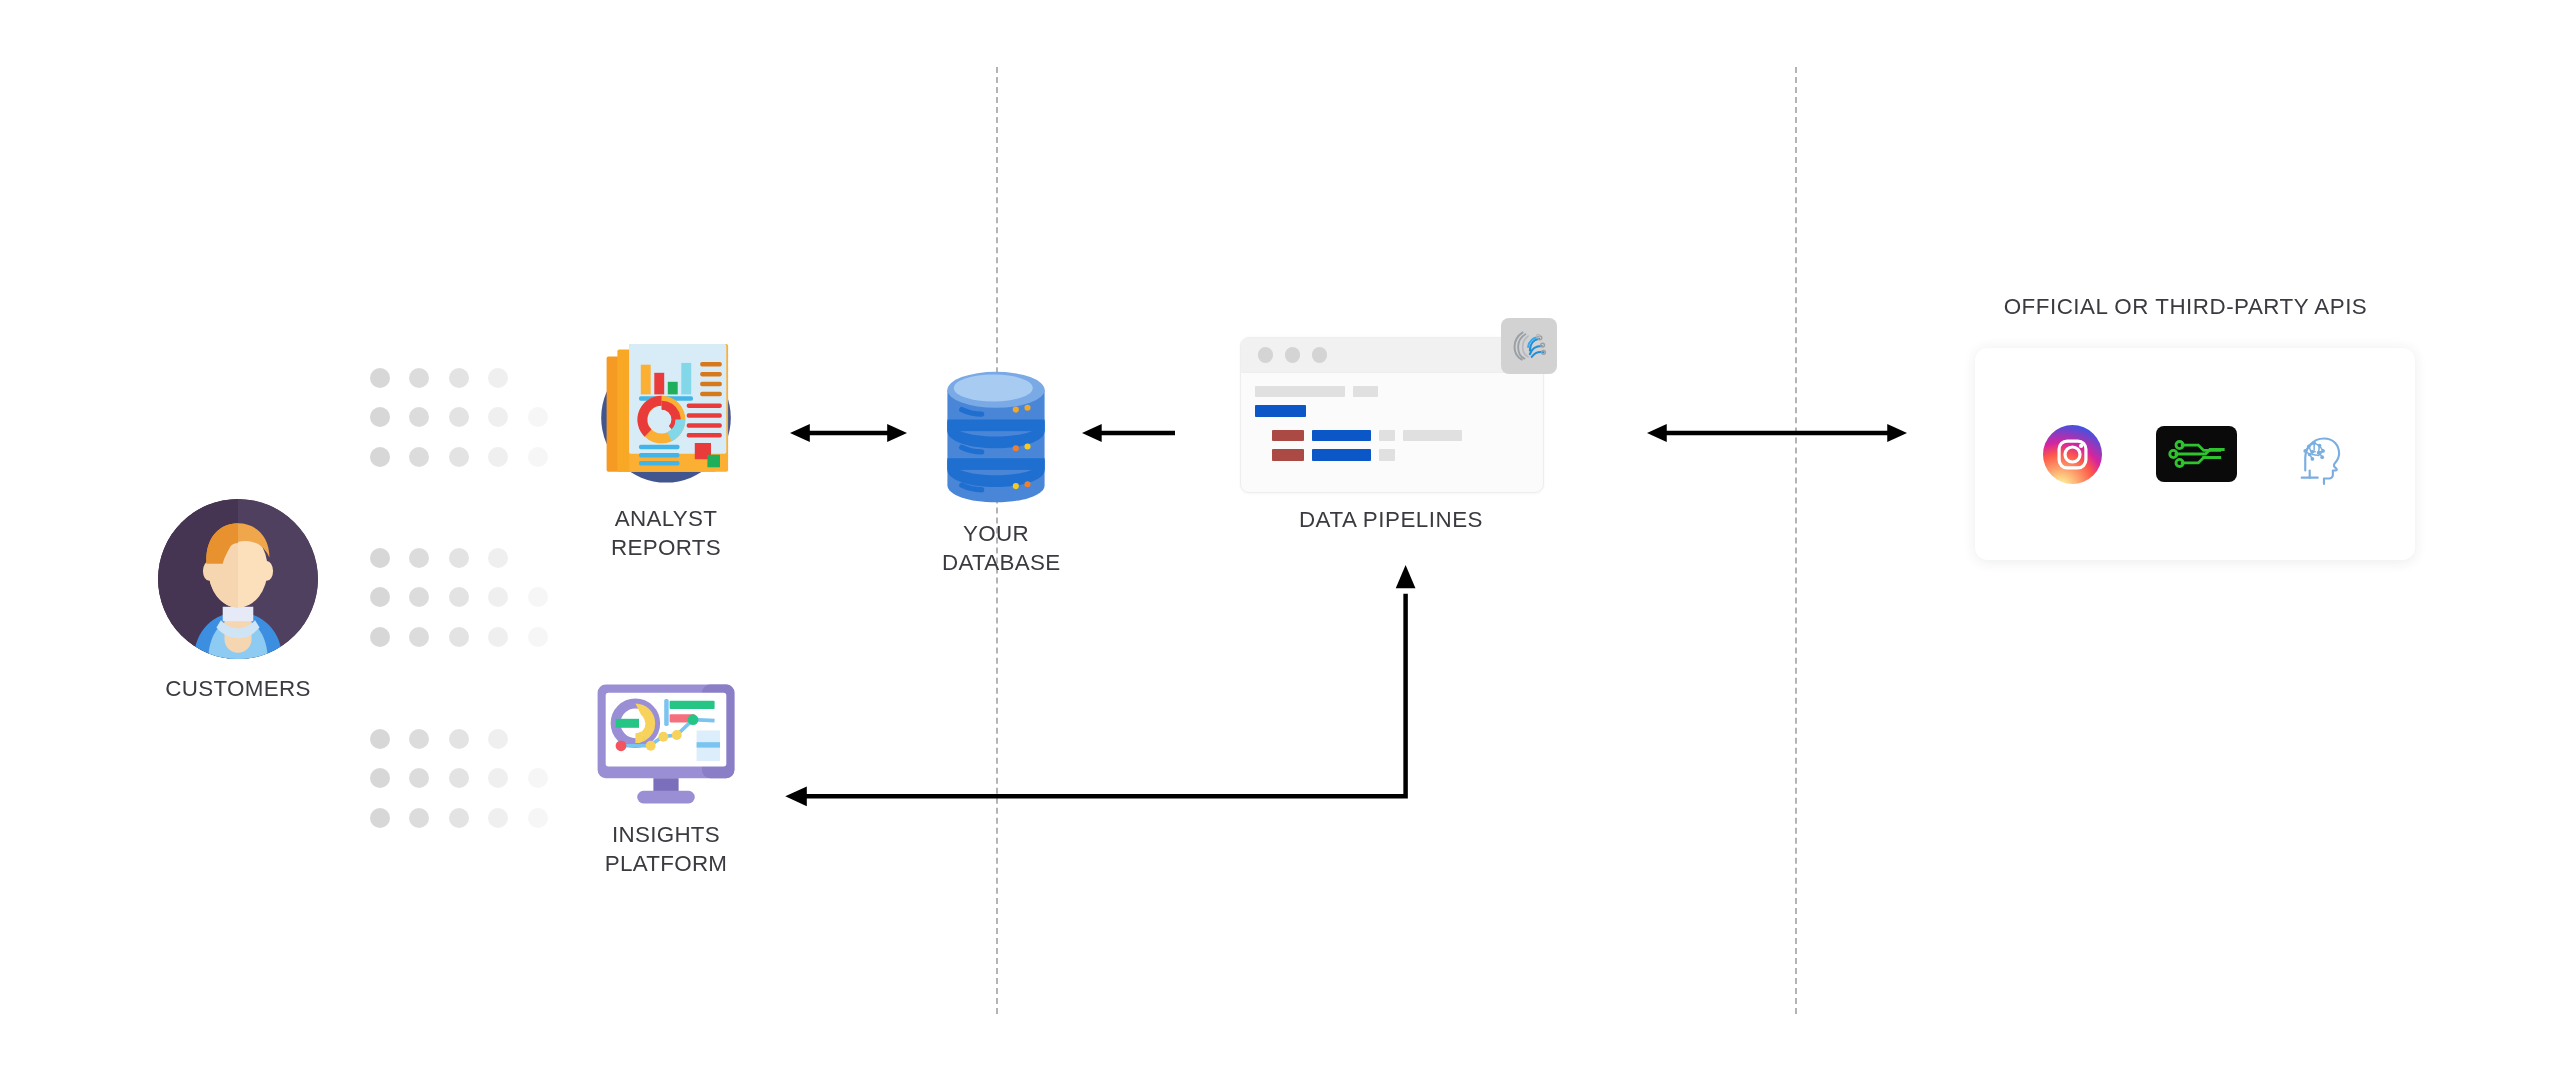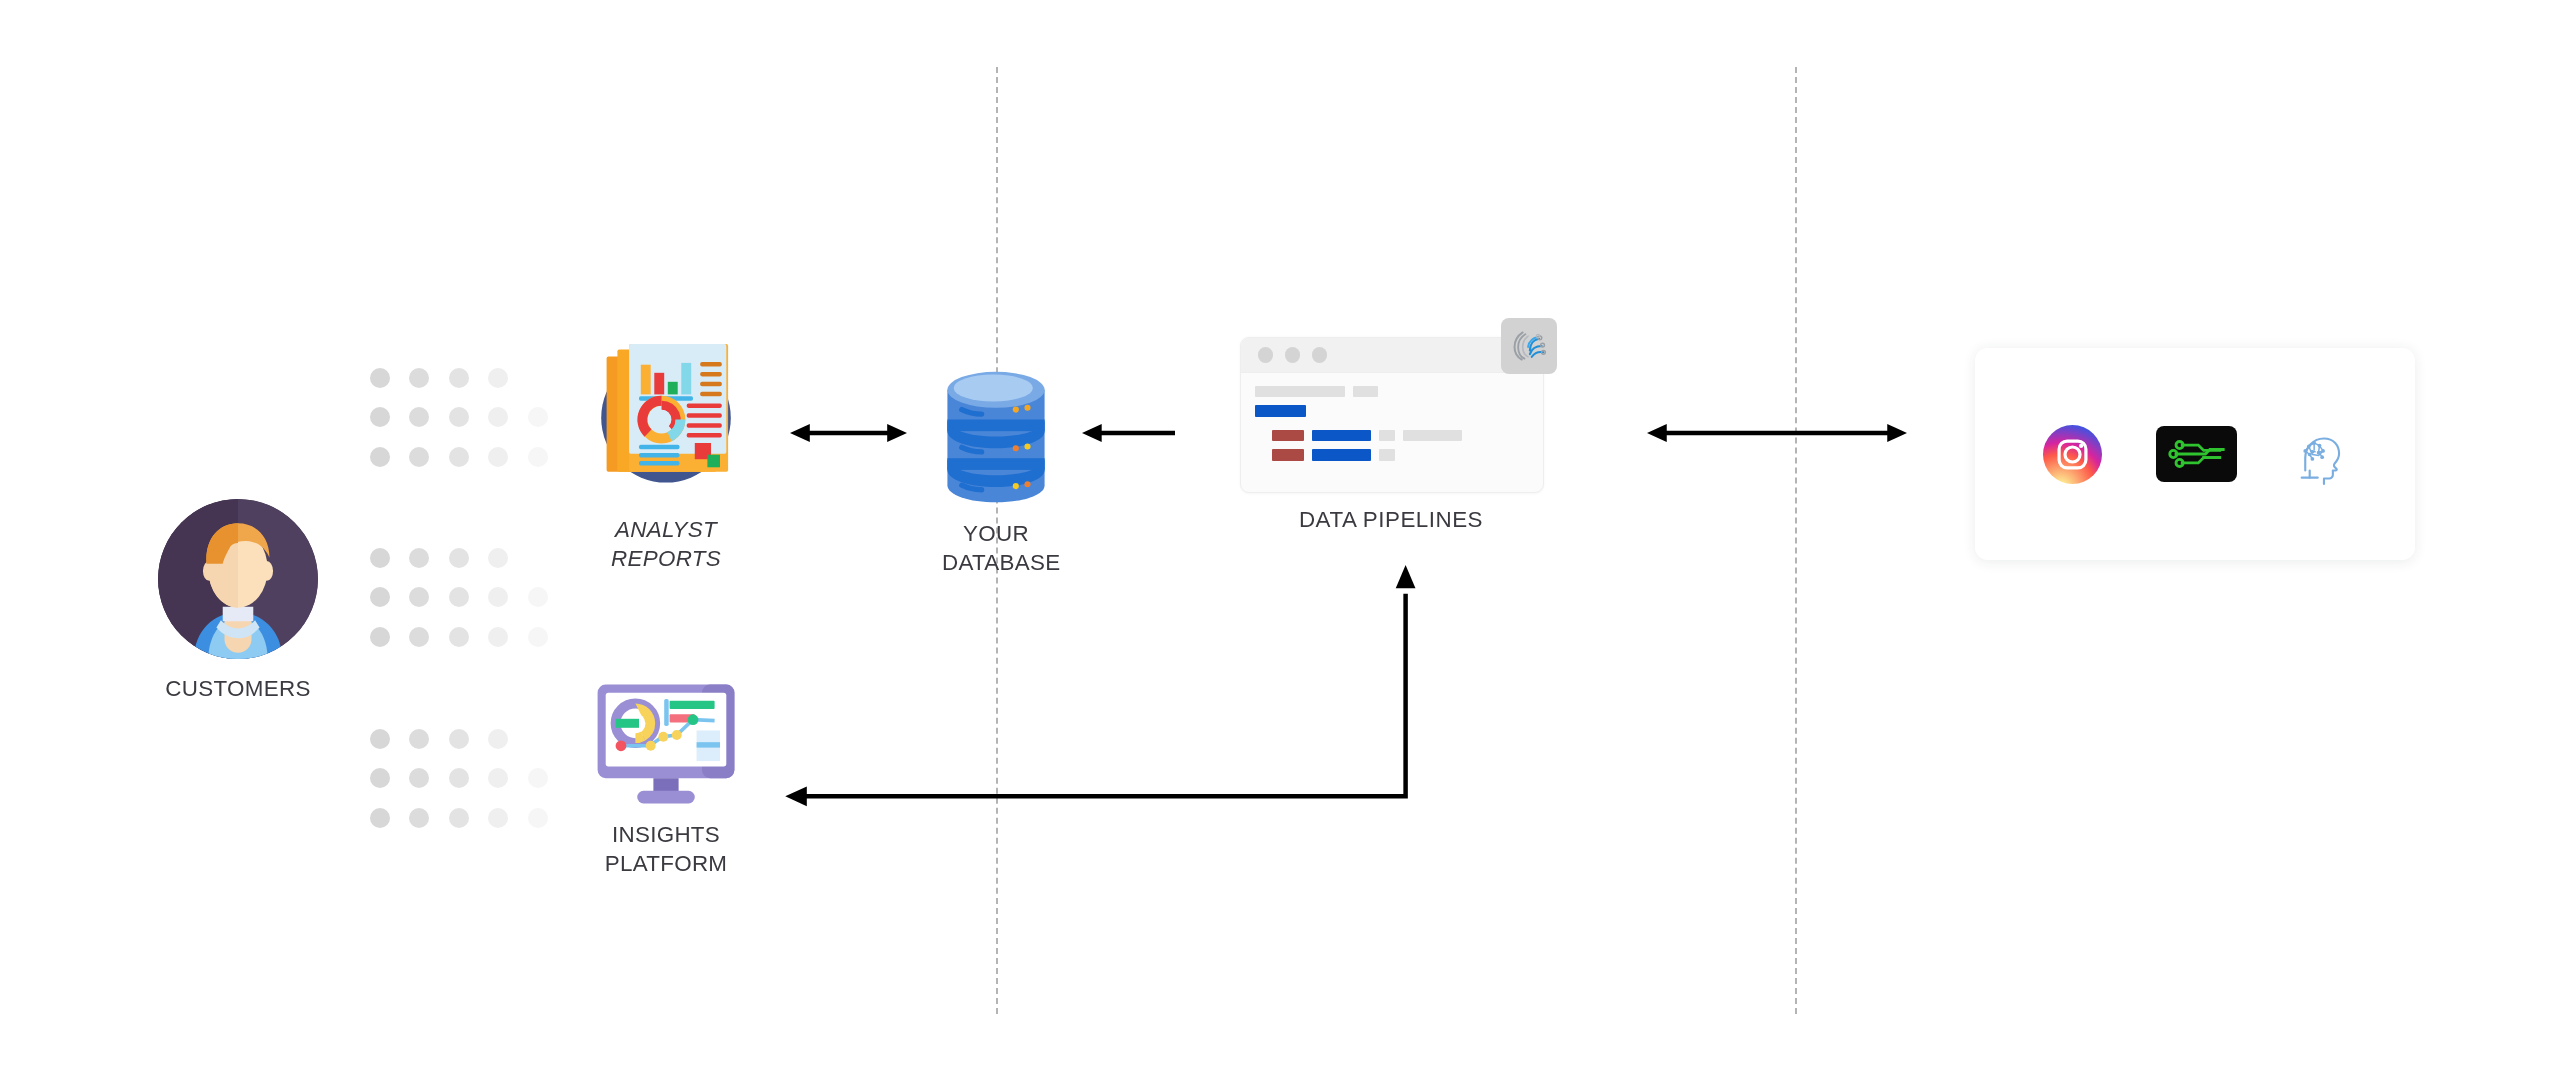--- a/index.html
+++ b/index.html
@@ -202,21 +202,21 @@
         <rect x="113" y="109" width="39" height="5" rx="2" fill="#ea3b3b"></rect>
 
         <rect x="60" y="122" width="45" height="5" rx="2" fill="#43b4e8"></rect>
         <rect x="60" y="131" width="45" height="5" rx="2" fill="#43b4e8"></rect>
         <rect x="60" y="140" width="45" height="5" rx="2" fill="#43b4e8"></rect>
 
         <rect x="122" y="120" width="18" height="18" fill="#ea3b3b"></rect>
         <rect x="136" y="133" width="14" height="14" fill="#1fae5a"></rect>
       </svg>
     </div>
-    <div class="caption" style="margin-top:19px;width:162px;font-style:italic;">ANALYST
+    <div class="caption" style="margin-top:8px;width:162px;">ANALYST
 REPORTS</div>
   </div>
 
   <div class="abs" style="left:942px;top:370px;">
     <div class="db">
       <svg width="108" height="135" viewBox="0 0 120 150" class="arrow-svg">
         <path d="M6 22h108v106c0 11-24 19-54 19S6 139 6 128z" fill="#4a86d8"></path>
         <ellipse cx="60" cy="22" rx="54" ry="20" fill="#7aaae6"></ellipse>
         <ellipse cx="57" cy="20" rx="44" ry="15" fill="#a8cbf2"></ellipse>
         <rect x="6" y="55" width="108" height="13" fill="#1f6fd0"></rect>
@@ -314,20 +314,21 @@
         <rect x="114" y="68" width="26" height="6" fill="#7bc4ef"></rect>
 
         <rect x="66" y="108" width="28" height="16" fill="#7b6fbb"></rect>
         <rect x="48" y="122" width="64" height="14" rx="7" fill="#9a8fd4"></rect>
       </svg>
     </div>
     <div class="caption" style="margin-top:14.4px;width:144px;">INSIGHTS
 PLATFORM</div>
   </div>
 
+  <div class="abs" style="left:1795px;top:294px;width:781px;text-align:center;font-size:22.4px;color:#3a3a40;letter-spacing:0.5px;">OFFICIAL OR THIRD-PARTY APIS</div>
 
   <div class="abs api-card" style="left:1975px;top:348px;">
     <div class="ig-logo">
       <svg width="59" height="59" viewBox="0 0 66 66" class="arrow-svg" style="position:absolute;left:0;top:0;">
         <rect x="18" y="18" width="30" height="30" rx="9" fill="none" stroke="#fff" stroke-width="3.6"></rect>
         <circle cx="33" cy="33" r="8.4" fill="none" stroke="#fff" stroke-width="3.6"></circle>
         <circle cx="42.6" cy="23.4" r="2.4" fill="#fff"></circle>
       </svg>
     </div>
 

